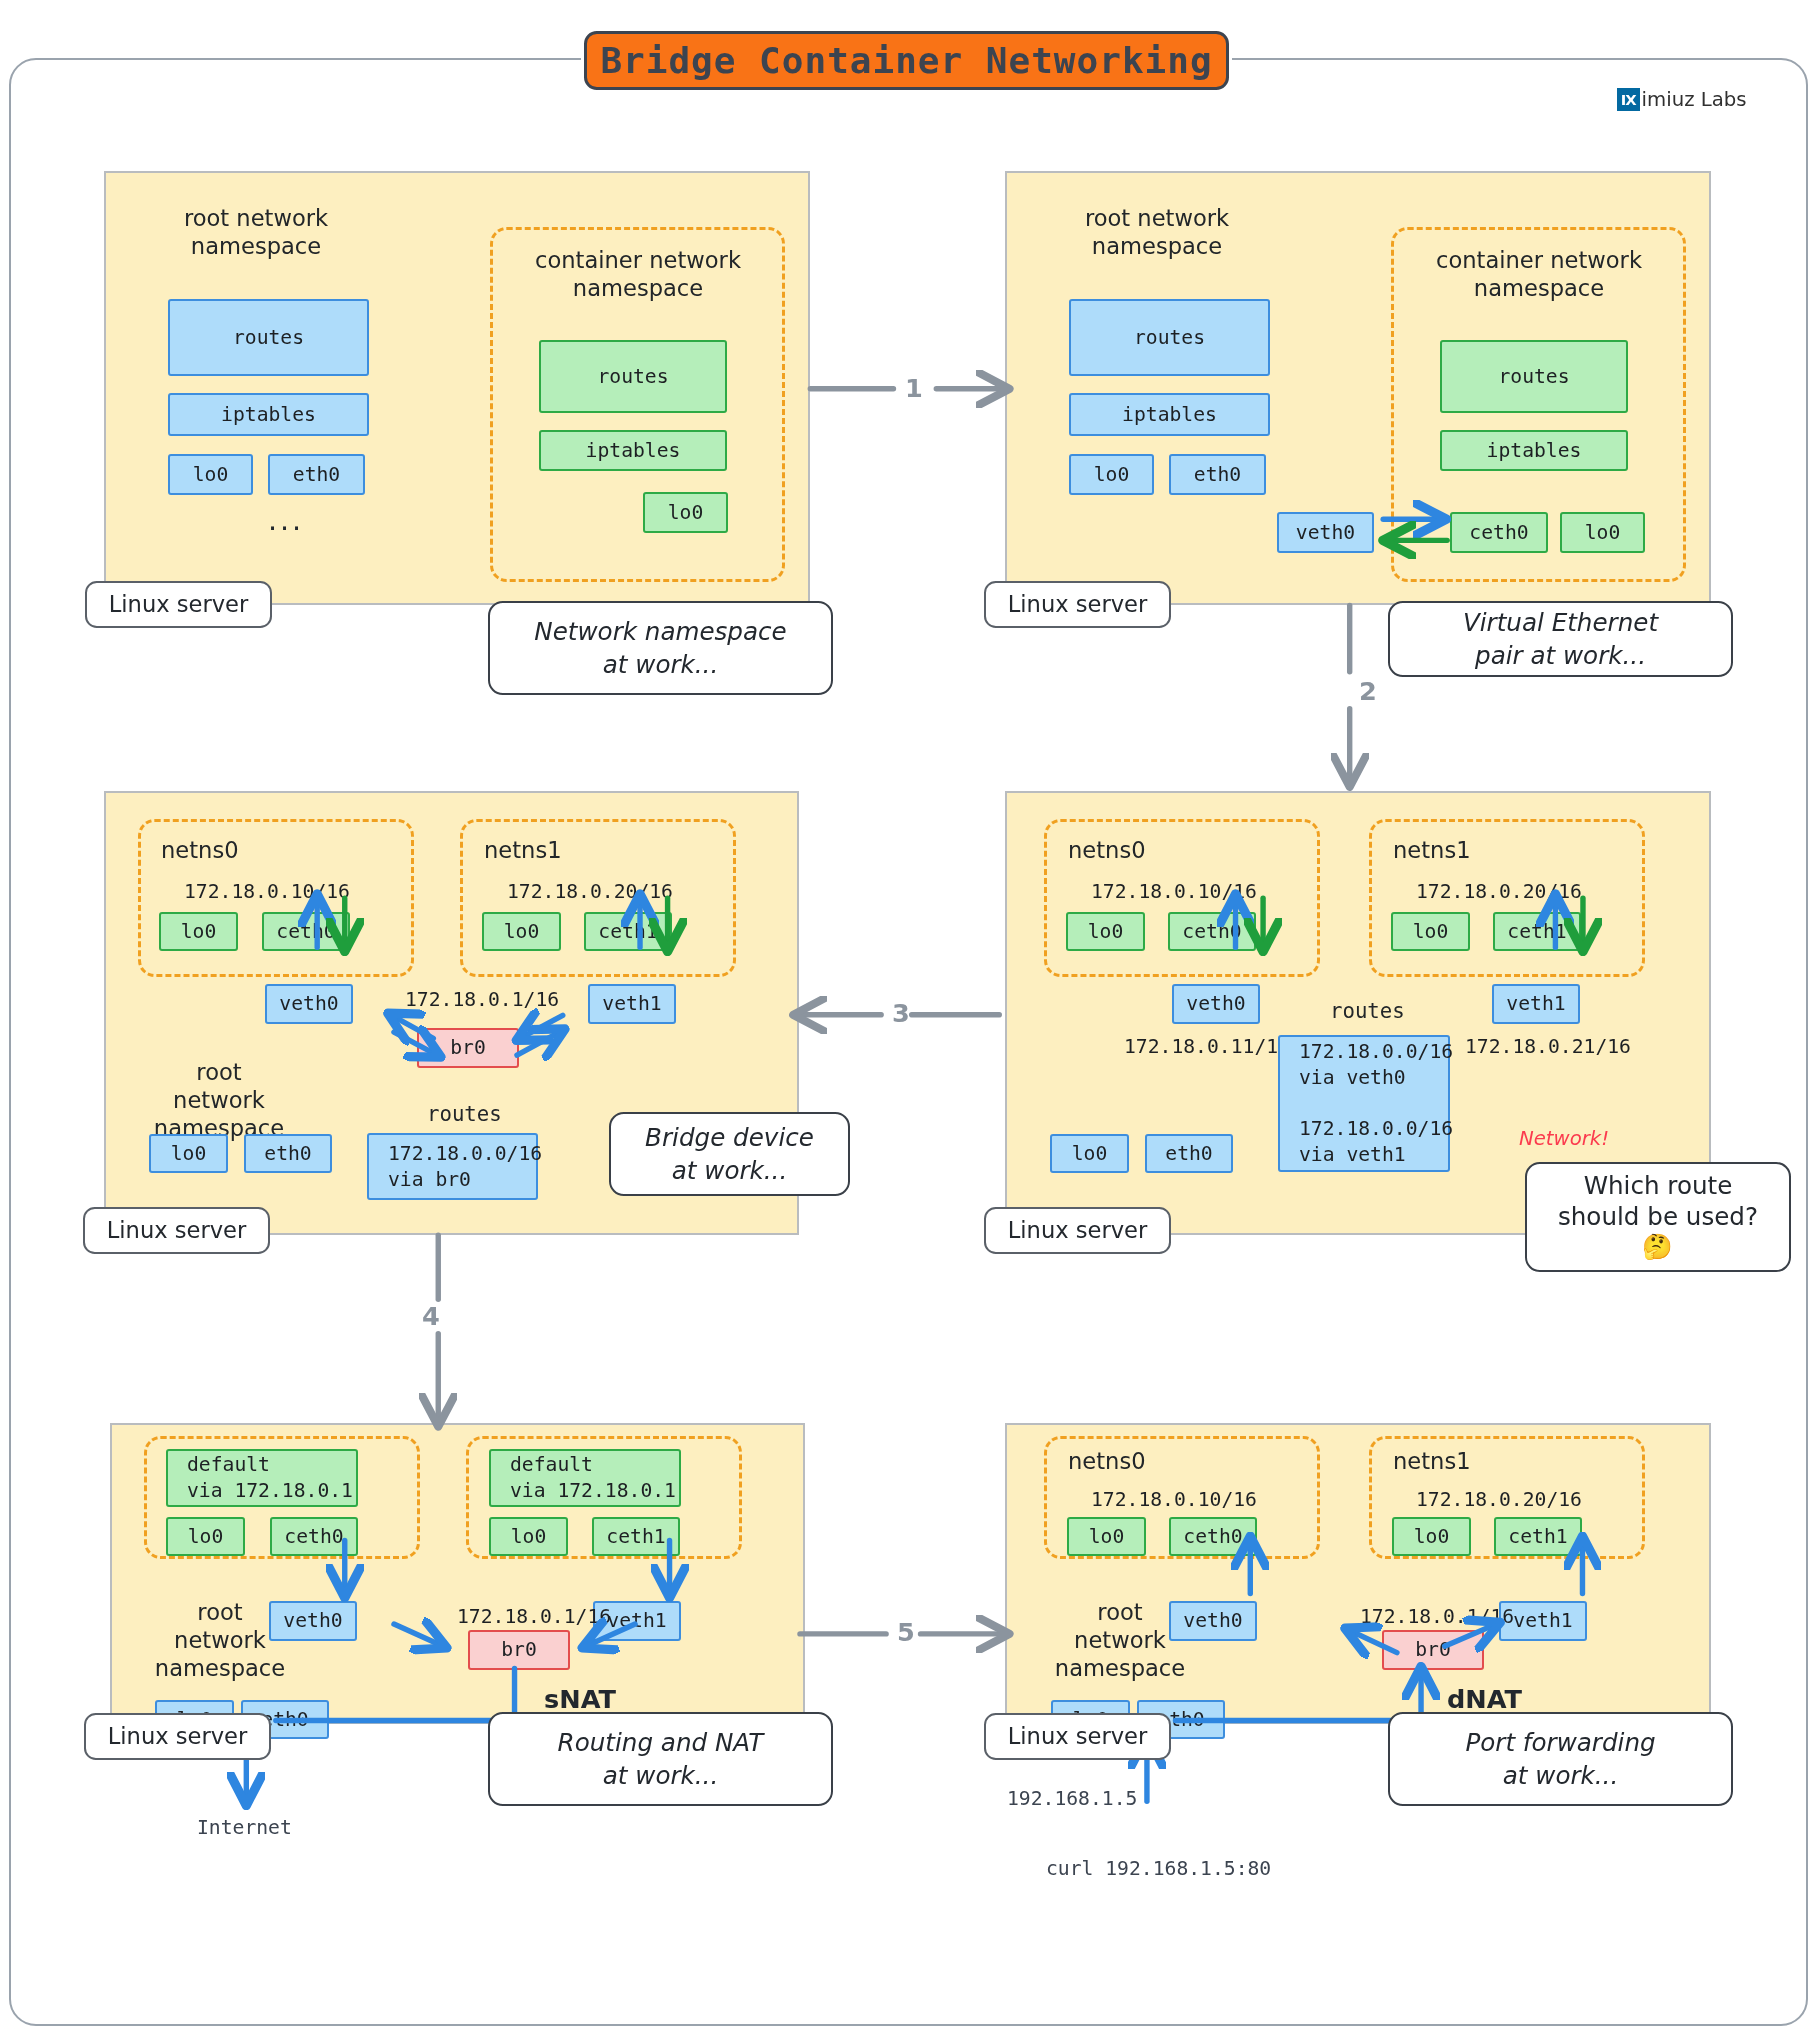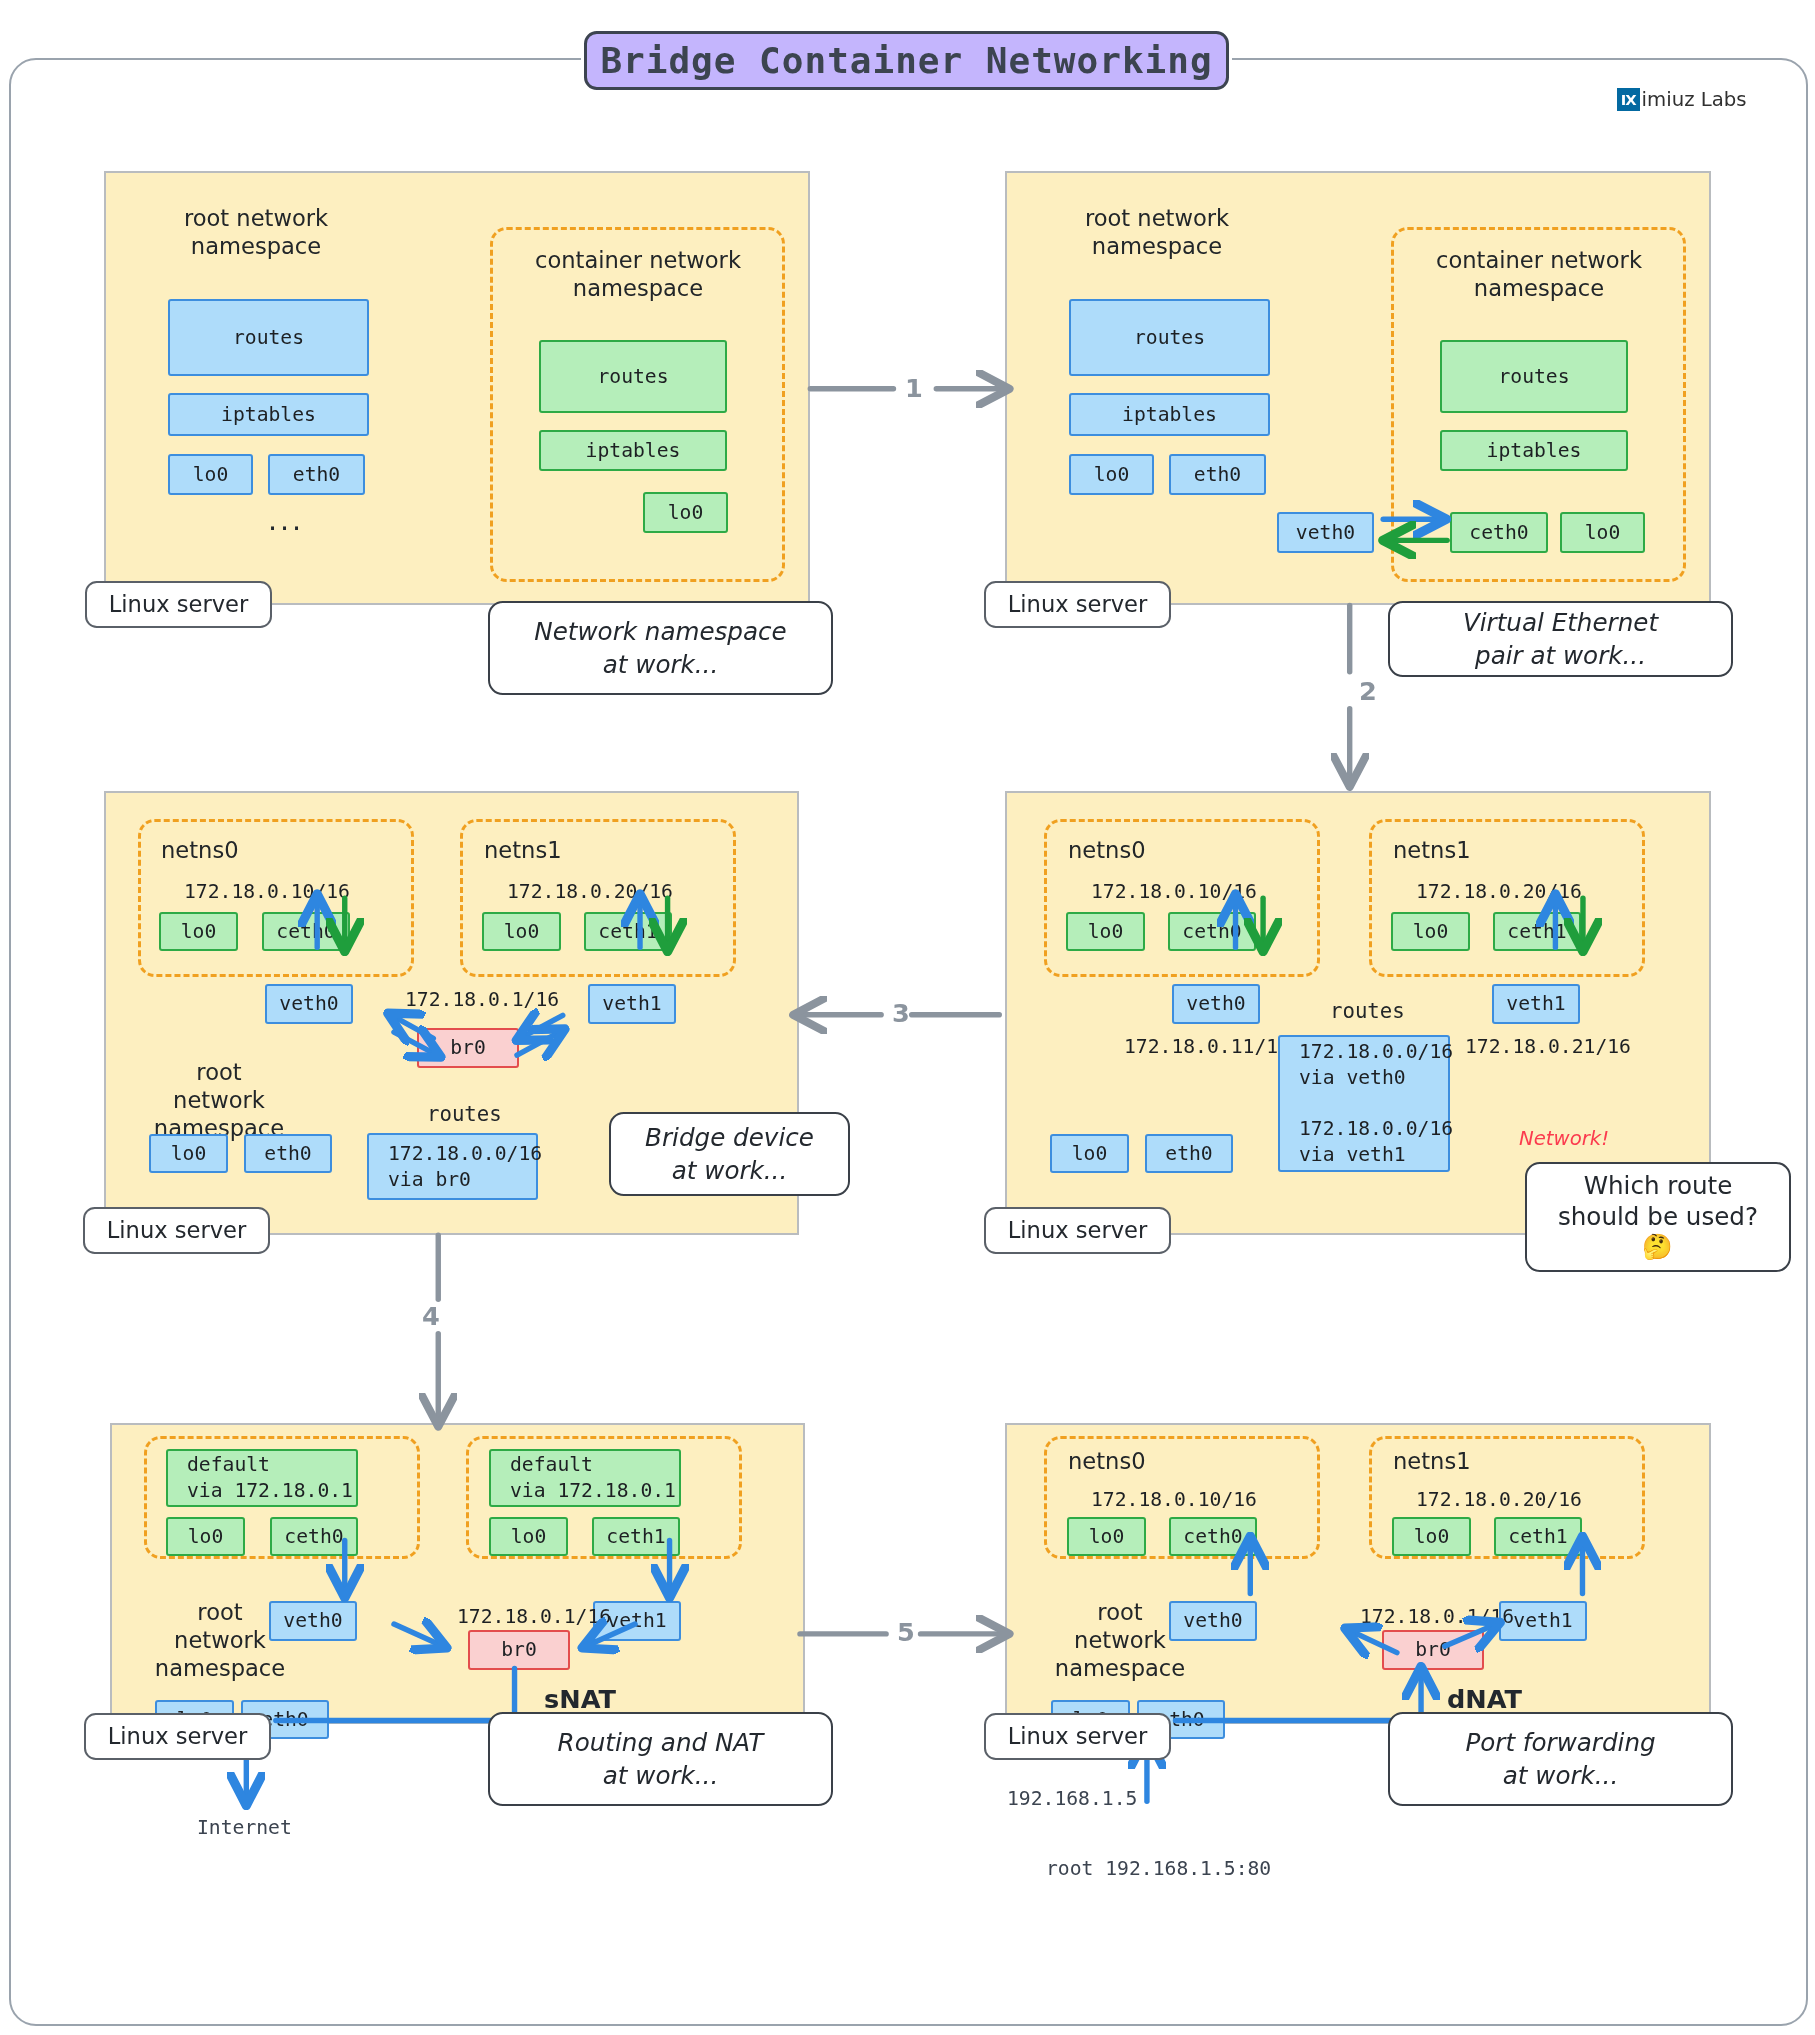--- a/index.html
+++ b/index.html
@@ -19,21 +19,21 @@
     border: 2.5px solid #9aa3ad;
     border-radius: 27px;
     background: transparent;
   }
   #title-chip {
     position: absolute;
     left: 584px; top: 30.5px;
     width: 645px; height: 59px;
     border: 3px solid #3c4450;
     border-radius: 12.8px;
-    background: #c4b5fd;
+    background: #f97316;
     display: flex; align-items: center; justify-content: center;
     z-index: 20;
   }
   #title-chip span {
     font-family: "DejaVu Sans Mono", monospace;
     font-size: 36px; font-weight: 700; color: #3c4450;
     letter-spacing: 1px;
   }
   
   .title-mask {
@@ -394,14 +394,14 @@
   <div class="iptxt" style="left:353px; top:180px;">172.18.0.1/16</div>
 
   <div class="box blue" style="left:44px; top:275px; width:79px; height:39px;">lo0</div>
   <div class="box blue" style="left:130px; top:275px; width:88px; height:39px;">eth0</div>
 </div>
 <div class="natlabel" style="left:1447px; top:1684px;">dNAT</div>
 <div class="callout server" style="left:984px; top:1713px; width:187px; height:47px;">Linux server</div>
 <div class="callout note" style="left:1388px; top:1712px; width:345px; height:94px; white-space:pre;">Port forwarding
 at work...</div>
 <div class="endpoint-txt" style="left:1007px; top:1787px;">192.168.1.5</div>
-<div class="endpoint-txt" style="left:1046px; top:1857px;">root 192.168.1.5:80</div>
+<div class="endpoint-txt" style="left:1046px; top:1857px;">curl 192.168.1.5:80</div>
 
 
 </body></html>

